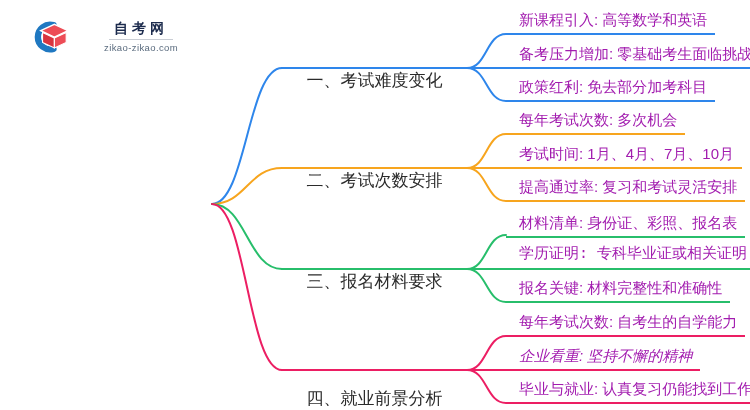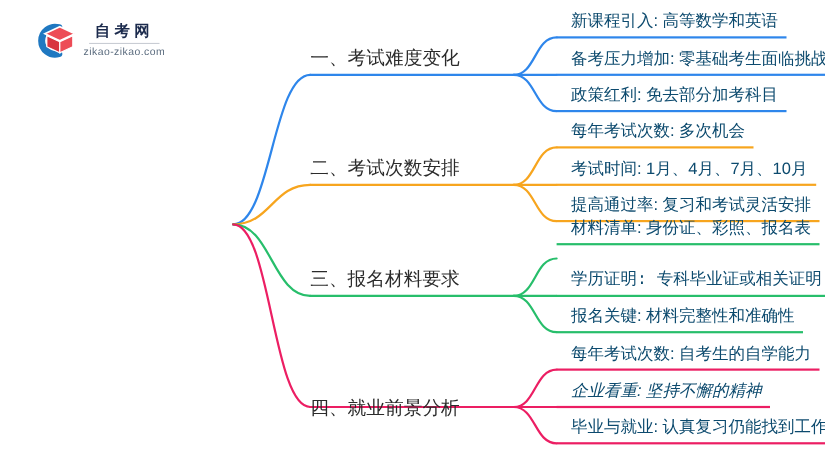--- a/index.html
+++ b/index.html
@@ -2,39 +2,39 @@
 <html><head>
 <meta charset="utf-8">
 <style>
   html,body{margin:0;padding:0;background:#ffffff;}
   .canvas{
     position:relative;width:750px;height:410px;background:#ffffff;overflow:hidden;
     font-family:"Liberation Sans","DejaVu Sans",sans-serif;
   }
   #edges{position:absolute;left:0;top:0;width:750px;height:410px;}
   
-  .logo{position:absolute;left:28px;top:18px;display:flex;align-items:flex-start;}
+  .logo{position:absolute;left:28px;top:18px;display:flex;align-items:flex-start;gap:28px;}
   .logo-icon{width:40px;height:38px;margin-right:8px;}
   .logo-text{display:flex;flex-direction:column;align-items:center;padding-top:2px;}
   .site-name{font-size:14px;font-weight:bold;color:#1c2b4d;letter-spacing:4px;line-height:16px;}
   .logo-divider{width:64px;height:1px;background:#c9cdd4;margin:3px 0 2px 0;}
   .site-domain{font-size:9.5px;color:#5a6b7e;letter-spacing:0.4px;line-height:11px;}
   
   .root-node{
     position:absolute;left:8px;top:193px;height:22px;line-height:22px;
     font-size:17px;color:#262626;white-space:nowrap;cursor:pointer;
   }
   .branch-node{
     position:absolute;left:282px;width:185px;height:22px;line-height:22px;
-    font-size:17px;color:#2b2b2b;white-space:nowrap;cursor:pointer;
+    text-align:center;font-size:17px;color:#2b2b2b;white-space:nowrap;cursor:pointer;margin-top:28px;
   }
   .leaf-node{
     position:absolute;left:506px;height:20px;line-height:20px;
     padding:0 8px 3px 13px;border-bottom:2px solid #999;
-    font-size:15px;color:#0c4a6e;white-space:nowrap;cursor:pointer;
+    font-size:15px;color:#a21caf;white-space:nowrap;cursor:pointer;
   }
 </style>
 </head>
 <body>
 
 <div class="canvas">
 
   <svg id="edges" viewBox="0 0 750 410">
       <path d="M212,204 C246,204 248,68 282,68" fill="none" stroke="#2e86eb" stroke-width="2" stroke-linecap="round"></path>
       <path d="M282,68 L506,68" fill="none" stroke="#2e86eb" stroke-width="2" stroke-linecap="round"></path>
@@ -72,21 +72,21 @@
   <div id="nodes">
       <div class="branch-node" style="top: 42px;">一、考试难度变化</div>
       <div class="leaf-node" style="top: 10px; border-bottom-color: rgb(46, 134, 235);">新课程引入: 高等数学和英语</div>
       <div class="leaf-node" style="top: 44px; border-bottom-color: rgb(46, 134, 235);">备考压力增加: 零基础考生面临挑战</div>
       <div class="leaf-node" style="top: 77px; border-bottom-color: rgb(46, 134, 235);">政策红利: 免去部分加考科目</div>
       <div class="branch-node" style="top: 142px;">二、考试次数安排</div>
       <div class="leaf-node" style="top: 110px; border-bottom-color: rgb(247, 165, 30);">每年考试次数: 多次机会</div>
       <div class="leaf-node" style="top: 144px; border-bottom-color: rgb(247, 165, 30);">考试时间: 1月、4月、7月、10月</div>
       <div class="leaf-node" style="top: 177px; border-bottom-color: rgb(247, 165, 30);">提高通过率: 复习和考试灵活安排</div>
       <div class="branch-node" style="top: 243px;">三、报名材料要求</div>
-      <div class="leaf-node" style="top: 198px; border-bottom-color: rgb(39, 190, 107);">材料清单: 身份证、彩照、报名表</div>
+      <div class="leaf-node" style="top: 213px; border-bottom-color: rgb(39, 190, 107);">材料清单: 身份证、彩照、报名表</div>
       <div class="leaf-node" style="top: 245px; border-bottom-color: rgb(39, 190, 107); font-family: Liberation Mono, monospace;">学历证明: 专科毕业证或相关证明</div>
       <div class="leaf-node" style="top: 278px; border-bottom-color: rgb(39, 190, 107);">报名关键: 材料完整性和准确性</div>
       <div class="branch-node" style="top: 360px; font-family: Liberation Serif, serif;">四、就业前景分析</div>
       <div class="leaf-node" style="top: 312px; border-bottom-color: rgb(236, 30, 99);">每年考试次数: 自考生的自学能力</div>
       <div class="leaf-node" style="top: 346px; border-bottom-color: rgb(236, 30, 99); font-style: italic;">企业看重: 坚持不懈的精神</div>
       <div class="leaf-node" style="top: 379px; border-bottom-color: rgb(236, 30, 99);">毕业与就业: 认真复习仍能找到工作</div>
     </div>
 
 </div>
 

